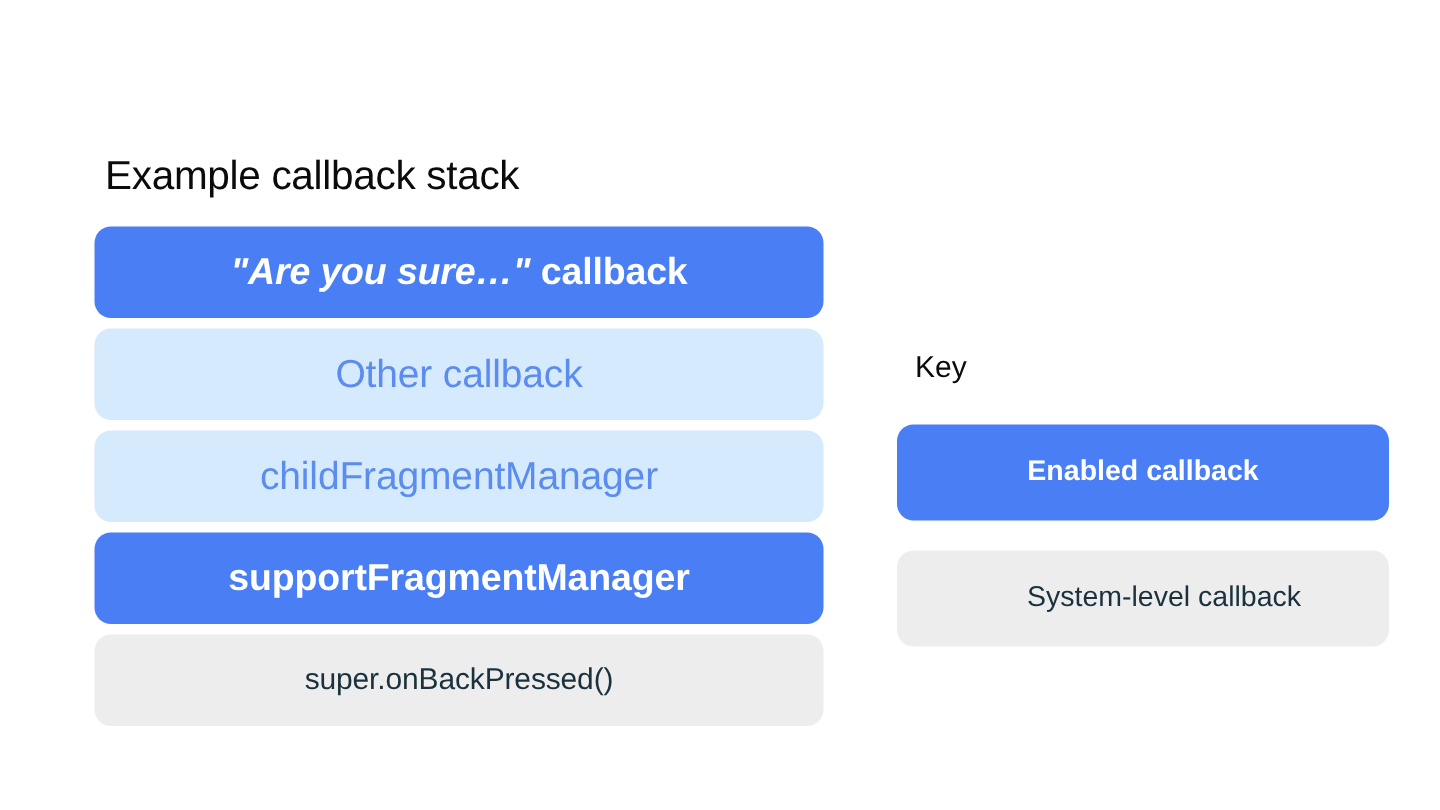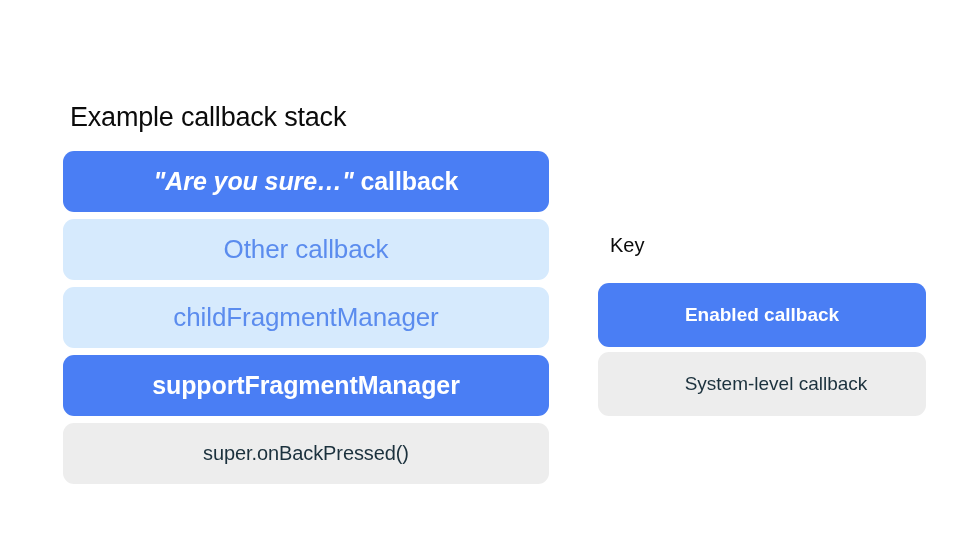--- a/index.html
+++ b/index.html
@@ -103,21 +103,21 @@
     font-weight: 400;
     color: #0b0b0b;
     line-height: 26px;
     margin: 0 0 25px 12px;
     white-space: nowrap;
   }
 
   .key-list {
     display: flex;
     flex-direction: column;
-    gap: 5px;
+    gap: 20px;
     align-items: center;
   }
 
   .key-row {
     width: 328px;
     height: 64px;
     border-radius: 11px;
     display: flex;
     align-items: center;
     justify-content: center;

